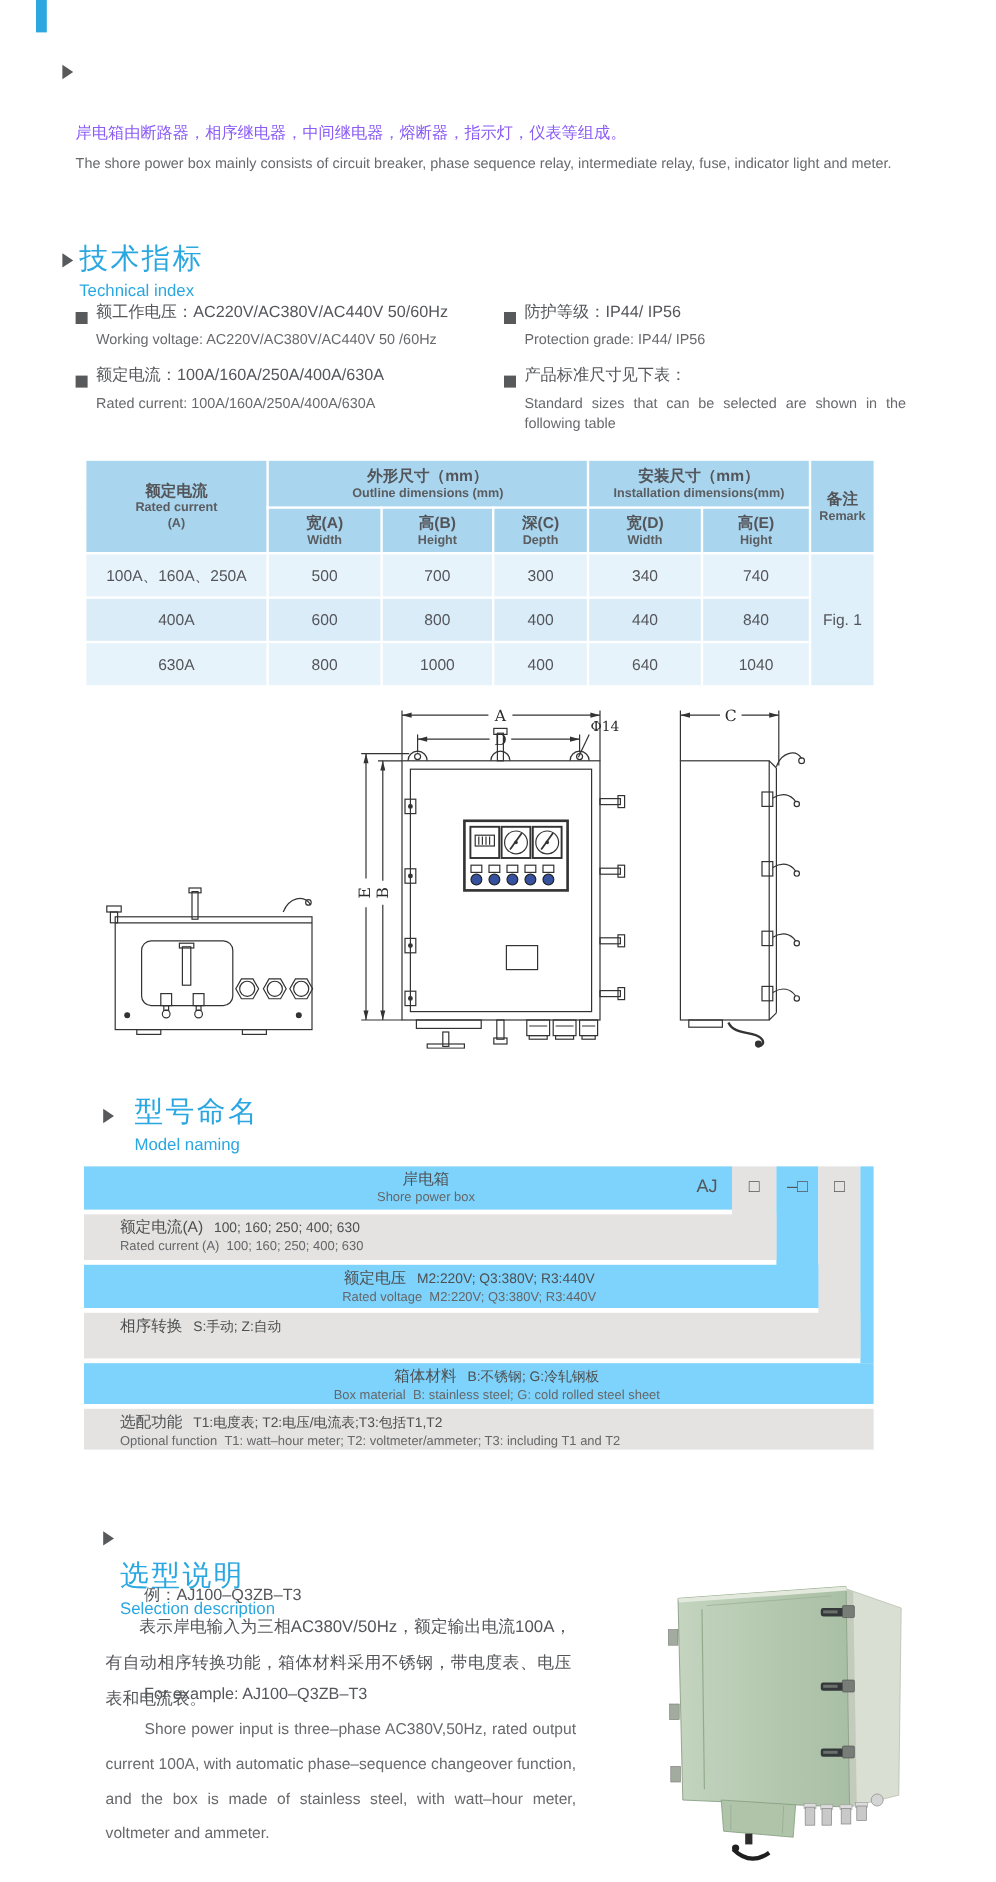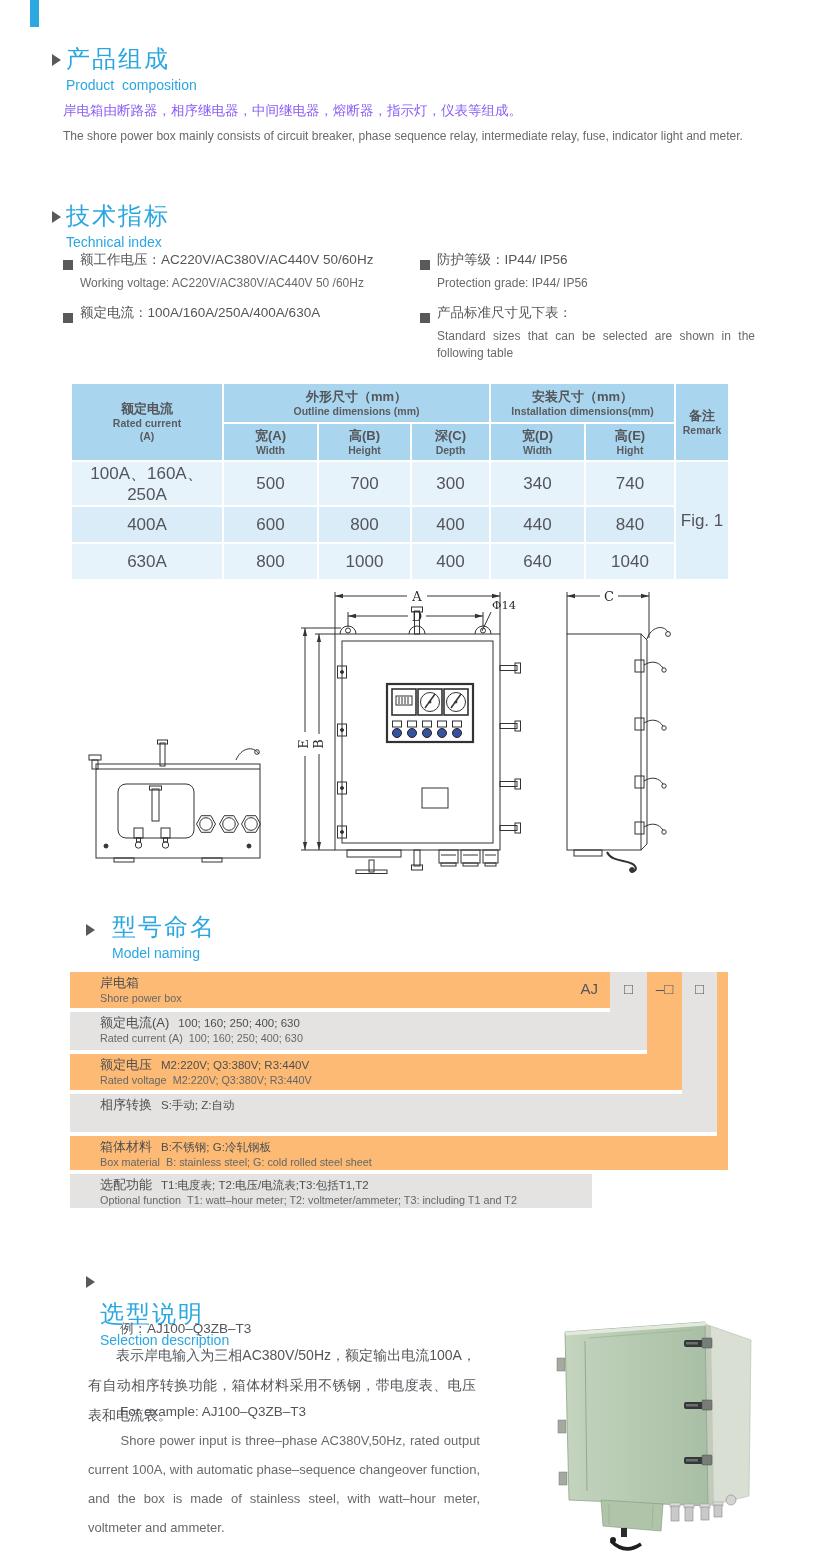--- a/index.html
+++ b/index.html
@@ -25,39 +25,39 @@
   .bullet{flex:0 0 auto;width:10px;height:10px;background:#58595b;margin:5px 7px 0 0;}
   .spec-en{font-size:12px;color:#68696c;margin:5px 0 0 17px;line-height:17px;text-align:justify;}
 
   
   #dimtable{left:70px;top:382px;width:658px;}
   #dimtable table{border-collapse:collapse;table-layout:fixed;width:658px;}
   #dimtable th,#dimtable td{border:2px solid #ffffff;text-align:center;vertical-align:middle;color:#54555a;padding:0;}
   #dimtable thead th{background:#a9d6ee;}
   #dimtable .hcn{font-size:13px;line-height:16px;}
   #dimtable .hen{font-size:10.5px;line-height:13px;color:#5b5c60;}
-  #dimtable tbody td{font-size:17px;}
+  #dimtable tbody td{font-size:13px;}
   #dimtable tr.gh{height:40px;} #dimtable tr.sh{height:38px;} #dimtable tbody tr{height:37px;}
   .rowA{background:#e7f3fb;} .rowB{background:#d9ecf8;} .remcell{background:#dff0fa;font-size:12.5px;}
 
   
   svg.drw{position:absolute;}
   svg.drw text{font-family:"DejaVu Serif","Liberation Serif",serif;font-size:13px;fill:#2b2b2b;}
   svg.drw text.small{font-size:11.5px;}
 
   
   #naming{left:70px;top:972px;width:658px;height:236px;}
   .nrow,.ncol{position:absolute;box-sizing:border-box;}
-  .nblue{background:#fdba74;} .ngray{background:#e4e3e1;}
+  .nblue{background:#7dd3fc;text-align:center;} .ngray{background:#e4e3e1;}
   .nr1{top:0;height:36px;width:540px;}
   .nr2{top:40px;height:38px;width:577px;}
   .nr3{top:82px;height:36px;width:612px;}
   .nr4{top:122px;height:38px;width:647px;}
   .nr5{top:164px;height:34px;width:658px;}
-  .nr6{top:202px;height:34px;width:522px;}
+  .nr6{top:202px;height:34px;width:658px;}
   .ncol1{left:540px;width:37px;top:0;height:78px;}
   .ncol2{left:577px;width:35px;top:0;height:118px;}
   .ncol3{left:612px;width:35px;top:0;height:158px;}
   .ncol4{left:647px;width:11px;top:0;height:164px;}
   .ncol{display:flex;justify-content:center;align-items:flex-start;padding-top:8px;font-size:15px;color:#55565a;}
   .nrow{padding:3px 0 0 30px;}
   .cnline{font-size:13px;color:#4e4f51;line-height:16px;white-space:nowrap;}
   .cnline .val{font-size:11.5px;margin-left:9px;}
   .enline{font-size:10.8px;color:#66676a;line-height:14px;white-space:nowrap;}
   .enline .val{margin-left:6px;}
@@ -69,24 +69,20 @@
   #sel-body-en{font-size:13px;color:#68696c;line-height:29px;text-align:justify;text-indent:2.5em;}
 </style>
 </head>
 <body>
 
 <div id="page">
 
   <div class="abs" id="corner-tab"></div>
 
   <div class="abs tri" style="left:52px;top:54px;"></div>
-  <div class="abs sec" style="left:66px;top:44px;">
-    <div class="t-cn">产品组成</div>
-    <div class="t-en">Product  composition</div>
-  </div>
   <div class="abs cn-body" style="left:63px;top:102px;width:710px;">岸电箱由断路器，相序继电器，中间继电器，熔断器，指示灯，仪表等组成。</div>
   <div class="abs en-body" style="left:63px;top:129px;width:720px;">The shore power box mainly consists of circuit breaker, phase sequence relay, intermediate relay, fuse, indicator light and meter.</div>
 
   <div class="abs tri" style="left:52px;top:211px;"></div>
   <div class="abs sec" style="left:66px;top:201px;">
     <div class="t-cn">技术指标</div>
     <div class="t-en">Technical index</div>
   </div>
 
   <div class="abs" style="left:63px;top:250px;width:358px;">
@@ -95,20 +91,21 @@
           <span class="bullet"></span>
           <span>额工作电压：AC220V/AC380V/AC440V 50/60Hz</span>
         </div>
       <div class="spec-en">Working voltage: AC220V/AC380V/AC440V 50 /60Hz</div>
     </div>
     <div class="spec-item">
       <div class="spec-cn">
           <span class="bullet"></span>
           <span>额定电流：100A/160A/250A/400A/630A</span>
         </div>
+      <div class="spec-en">Rated current: 100A/160A/250A/400A/630A</div>
     </div>
   </div>
   <div class="abs" style="left:420px;top:250px;width:335px;">
     <div class="spec-item">
       <div class="spec-cn">
           <span class="bullet"></span>
           <span>防护等级：IP44/ IP56</span>
         </div>
       <div class="spec-en">Protection grade: IP44/ IP56</div>
     </div>

